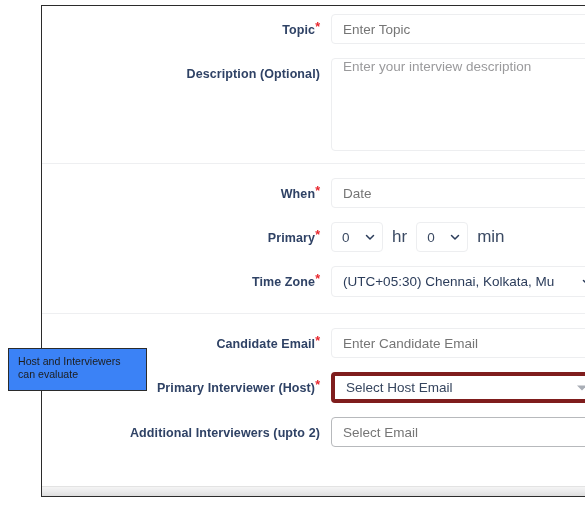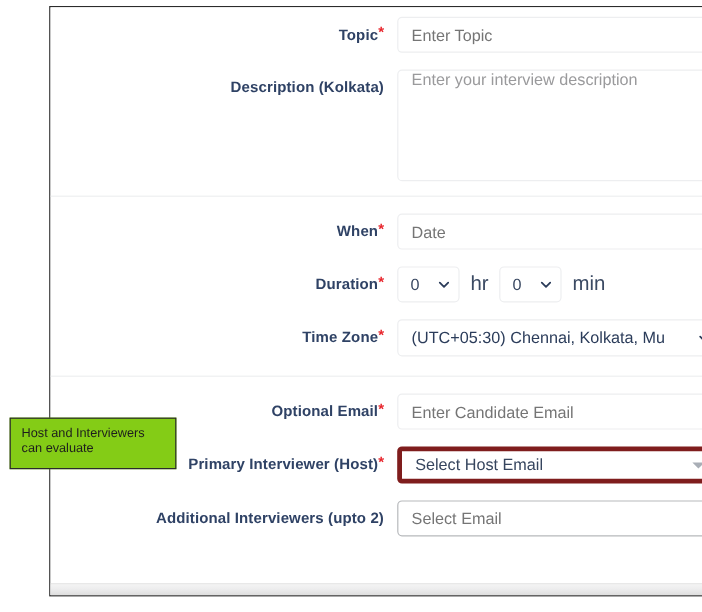--- a/index.html
+++ b/index.html
@@ -237,21 +237,21 @@
 
   
   .callout {
     position: absolute;
     left: 8px;
     top: 348px;
     width: 139px;
     height: 43px;
     box-sizing: border-box;
     border: 1.6px solid #2b2b2b;
-    background: #84cc16;
+    background: #3b82f6;
     padding: 6px 8px 0 9px;
     z-index: 20;
   }
 
   .callout-text {
     font-size: 10.6px;
     color: #1d1d1d;
     line-height: 13px;
     font-family: "Liberation Sans", sans-serif;
     white-space: pre-line;
@@ -282,21 +282,21 @@
           <div class="label-cell">
             <span class="label">Topic</span><span class="req">*</span>
           </div>
           <div class="ctrl-cell">
             <input class="txt-input" type="text" placeholder="Enter Topic" style="">
           </div>
         </div>
 
         <div class="row">
           <div class="label-cell">
-            <span class="label">Description (Kolkata)</span>
+            <span class="label">Description (Optional)</span>
           </div>
           <div class="ctrl-cell">
             <div class="textarea-box">
               <span>Enter your interview description</span>
               <svg class="resize-grip" viewBox="0 0 10 10">
                 <path d="M9 1 L1 9 M9 4.5 L4.5 9 M9 8 L8 9" stroke="#8b8b8b" stroke-width="1" fill="none"></path>
               </svg>
             </div>
           </div>
         </div>
@@ -309,21 +309,21 @@
           <div class="label-cell">
             <span class="label">When</span><span class="req">*</span>
           </div>
           <div class="ctrl-cell">
             <input class="txt-input" type="text" placeholder="Date" style="">
           </div>
         </div>
 
         <div class="row">
           <div class="label-cell">
-            <span class="label">Duration</span><span class="req">*</span>
+            <span class="label">Primary</span><span class="req">*</span>
           </div>
           <div class="ctrl-cell">
             <div class="duration-wrap">
 
               <div class="mini-select">
                 <span class="val">0</span>
                 <svg class="chev" viewBox="0 0 10 10">
                   <path d="M1.5 3.5 L5 7 L8.5 3.5" stroke="#2b3c5a" stroke-width="1.5" fill="none" stroke-linecap="round" stroke-linejoin="round"></path>
                 </svg>
               </div>
@@ -355,21 +355,21 @@
             </div>
           </div>
         </div>
 
       </div>
 
       <div class="section sec-3">
 
         <div class="row">
           <div class="label-cell">
-            <span class="label">Optional Email</span><span class="req">*</span>
+            <span class="label">Candidate Email</span><span class="req">*</span>
           </div>
           <div class="ctrl-cell">
             <input class="txt-input" type="text" placeholder="Enter Candidate Email" style="">
           </div>
         </div>
 
         <div class="row">
           <div class="label-cell">
             <span class="label">Primary Interviewer (Host)</span><span class="req">*</span>
           </div>

